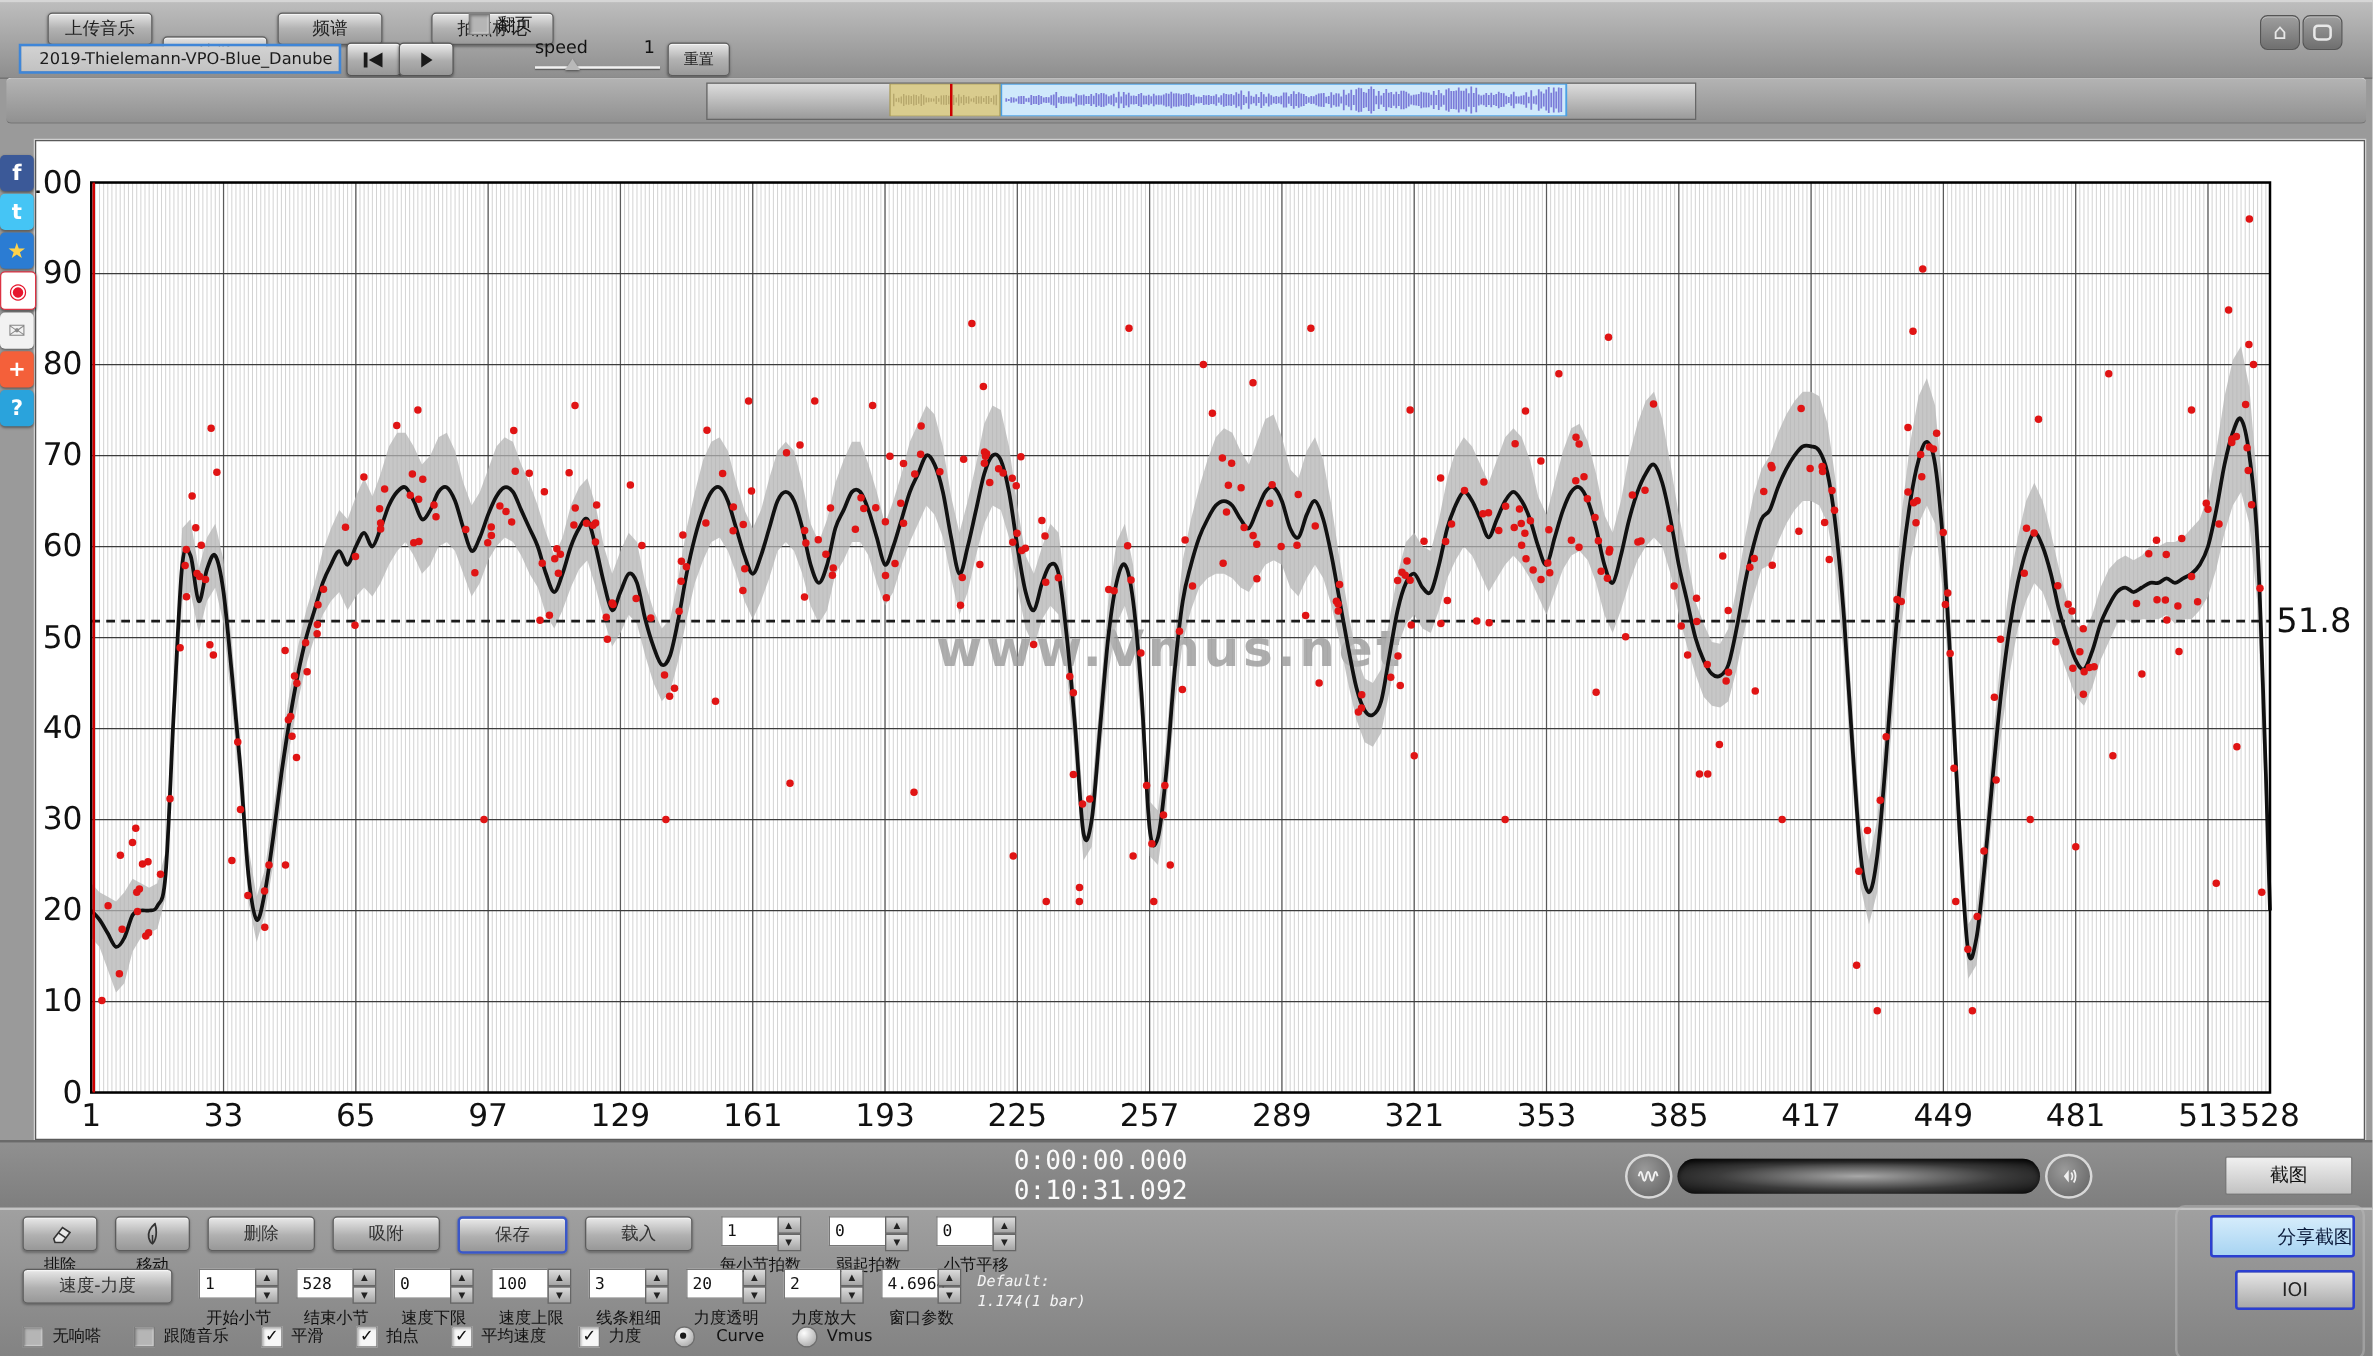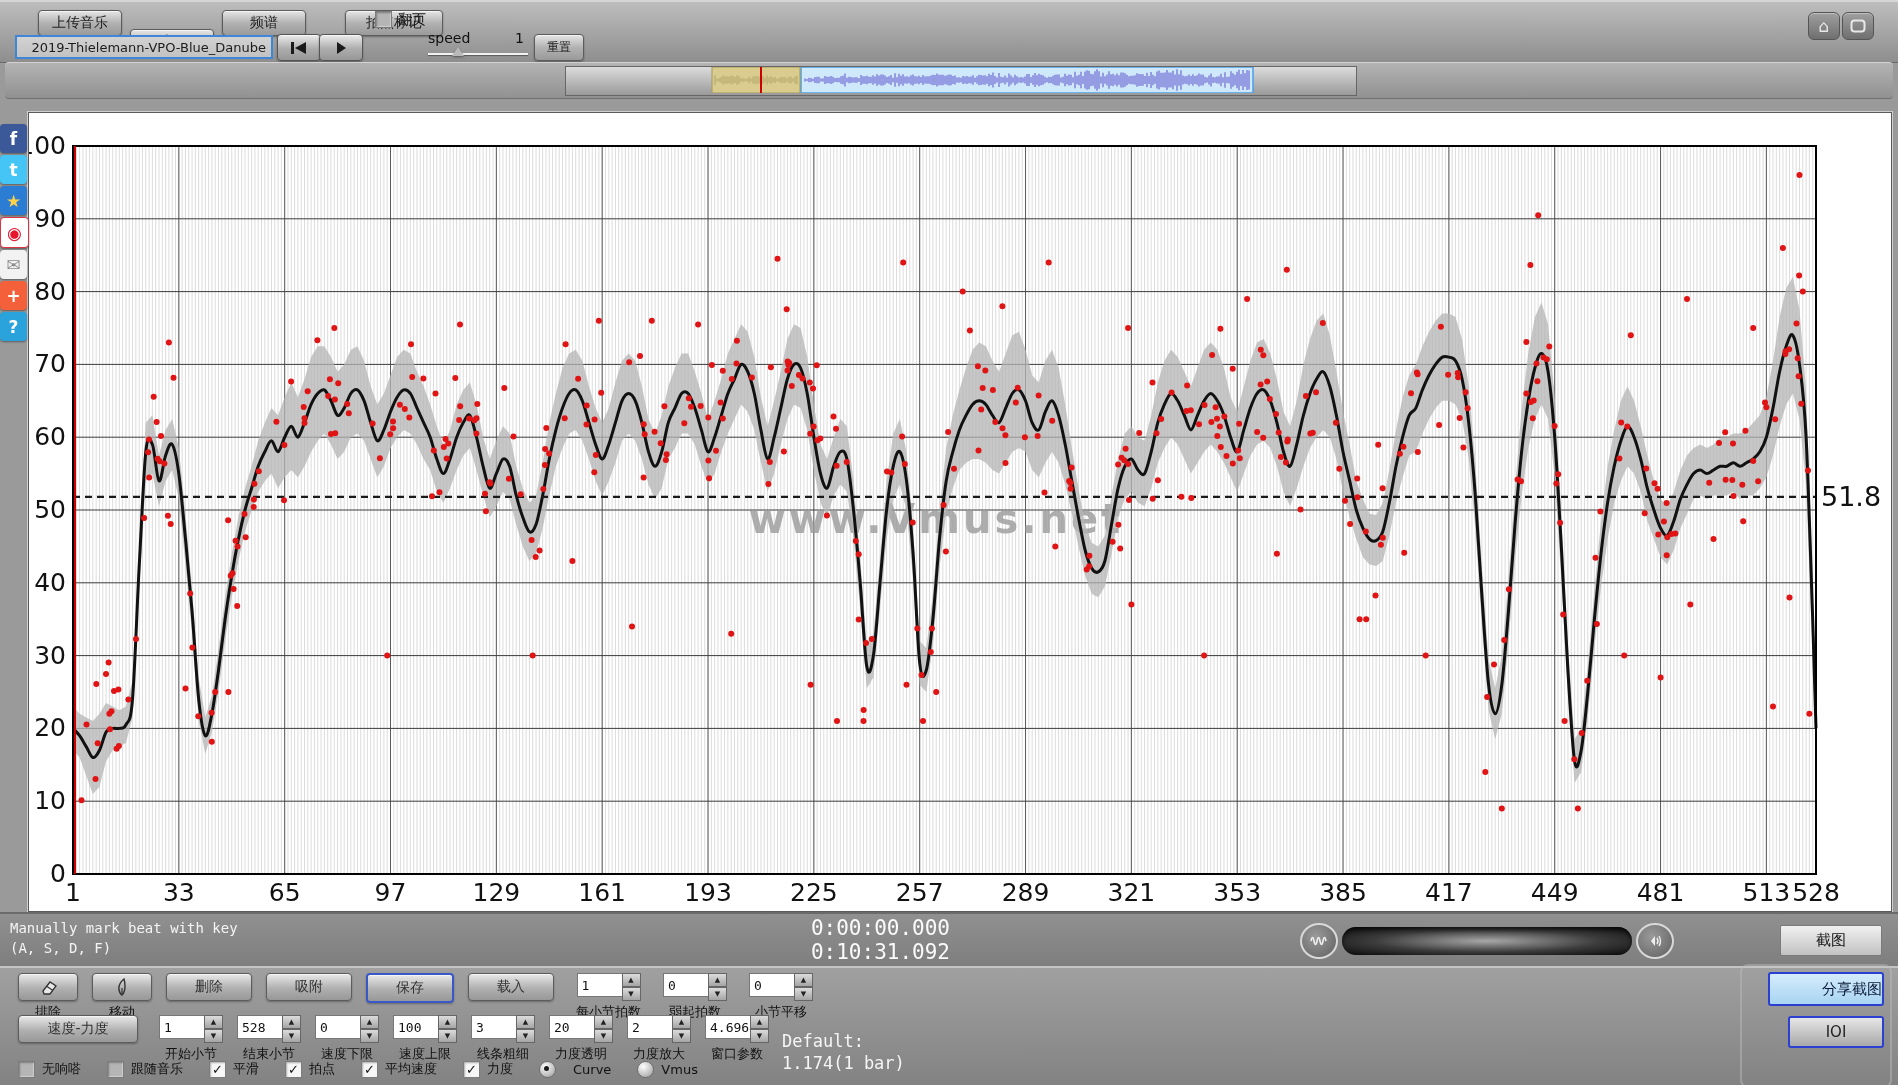--- a/index.html
+++ b/index.html
@@ -67,21 +67,21 @@
   .spinarr span{width:17px;height:12px;border:1px solid #666;background:linear-gradient(#dcdcdc,#a5a5a5);
     display:flex;align-items:center;justify-content:center;font-size:7px;color:#222;cursor:pointer;}
   .radio{width:15px;height:15px;border-radius:50%;background:radial-gradient(circle at 35% 30%,#fdfdfd,#9a9a9a);border:1px solid #6e6e6e;position:relative;cursor:pointer;flex:none;}
   .radio.sel::after{content:"";position:absolute;left:4px;top:4px;width:5px;height:5px;border-radius:50%;background:#1a1a1a;}
   .rightbtns{position:absolute;right:14px;top:972px;width:130px;display:flex;flex-direction:column;align-items:flex-end;gap:10px;z-index:6;}
   .sharebtn{width:112px;height:30px;border:2px solid #2b3fd0;border-radius:3px;background:linear-gradient(#d5ecfb,#a8d4f2);
     color:#0a1a3a;font-size:15px;display:flex;align-items:center;justify-content:flex-end;cursor:pointer;}
   .ioibtn{width:92px;height:28px;border:2px solid #2b3fd0;border-radius:3px;background:linear-gradient(#e6e6e6,#a9a9a9);
     color:#222;font-size:15px;display:flex;align-items:center;justify-content:center;cursor:pointer;}
   .lbl{font-size:13px;color:#111;}
-  .defnote{color:#f5f5f5;font-size:17px;font-family:"DejaVu Sans Mono","Liberation Mono",monospace;line-height:1.3;margin-top:15px;}
+  .defnote{color:#f5f5f5;font-size:12px;font-family:"DejaVu Sans Mono","Liberation Mono",monospace;line-height:1.3;margin-top:3px;font-style:italic;}
 </style>
 </head>
 <body>
 
 <div class="topbar">
   <div id="tb-buttons">
       <div class="tb-btn" style="left:38px;width:82px;">
         <span>上传音乐</span>
       </div>
       <div class="tb-btn" style="left:130px;width:82px;margin-top:19px;">
@@ -1443,24 +1443,20 @@
         <circle cx="1770.5" cy="62.1" r="3" fill="#e01414"></circle>
         <circle cx="1773.8" cy="178.6" r="3" fill="#e01414"></circle>
         <circle cx="1780.4" cy="600.8" r="3" fill="#e01414"></circle>
       </g>
       <rect x="44" y="33" width="1743" height="728" fill="none" stroke="#000" stroke-width="2"></rect>
       <line x1="46" y1="33" x2="46" y2="761" stroke="#d00000" stroke-width="2"></line>
     </svg>
 </div>
 
 <div class="statusbar">
-  <div class="statmsg">
-    <div>Manually mark beat with key</div>
-    <div>(A, S, D, F)</div>
-  </div>
   <div class="times">
     <div>0:00:00.000</div>
     <div>0:10:31.092</div>
   </div>
   <div class="volwrap">
     <div class="volic">
       <svg width="20" height="18" viewBox="0 0 20 18">
         <path d="M2,9 Q3.5,2 5,9 Q6.5,16 8,9 Q9.5,2 11,9 Q12.5,16 14,9 Q15.5,2 17,9" fill="none" stroke="#f0f0f0" stroke-width="1.6"></path>
       </svg>
     </div>

